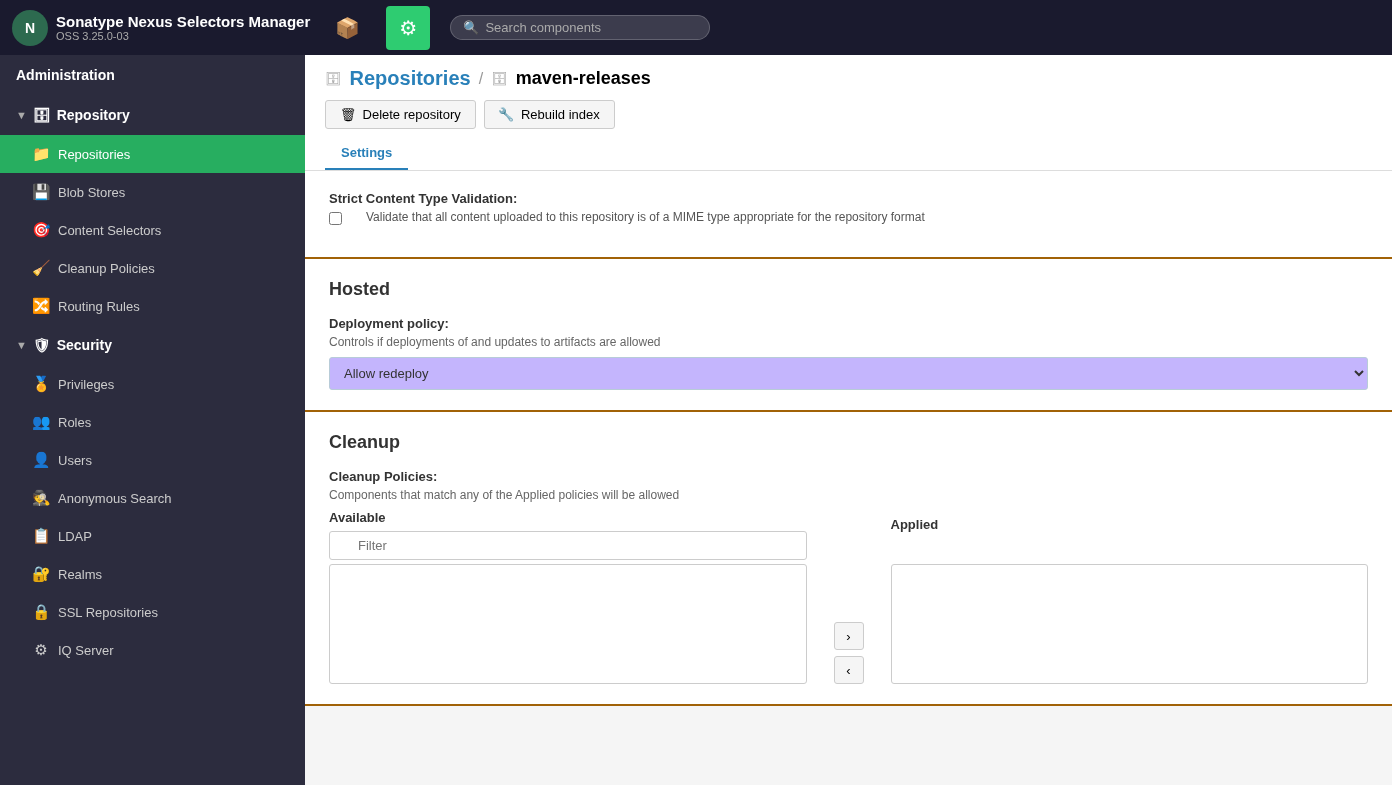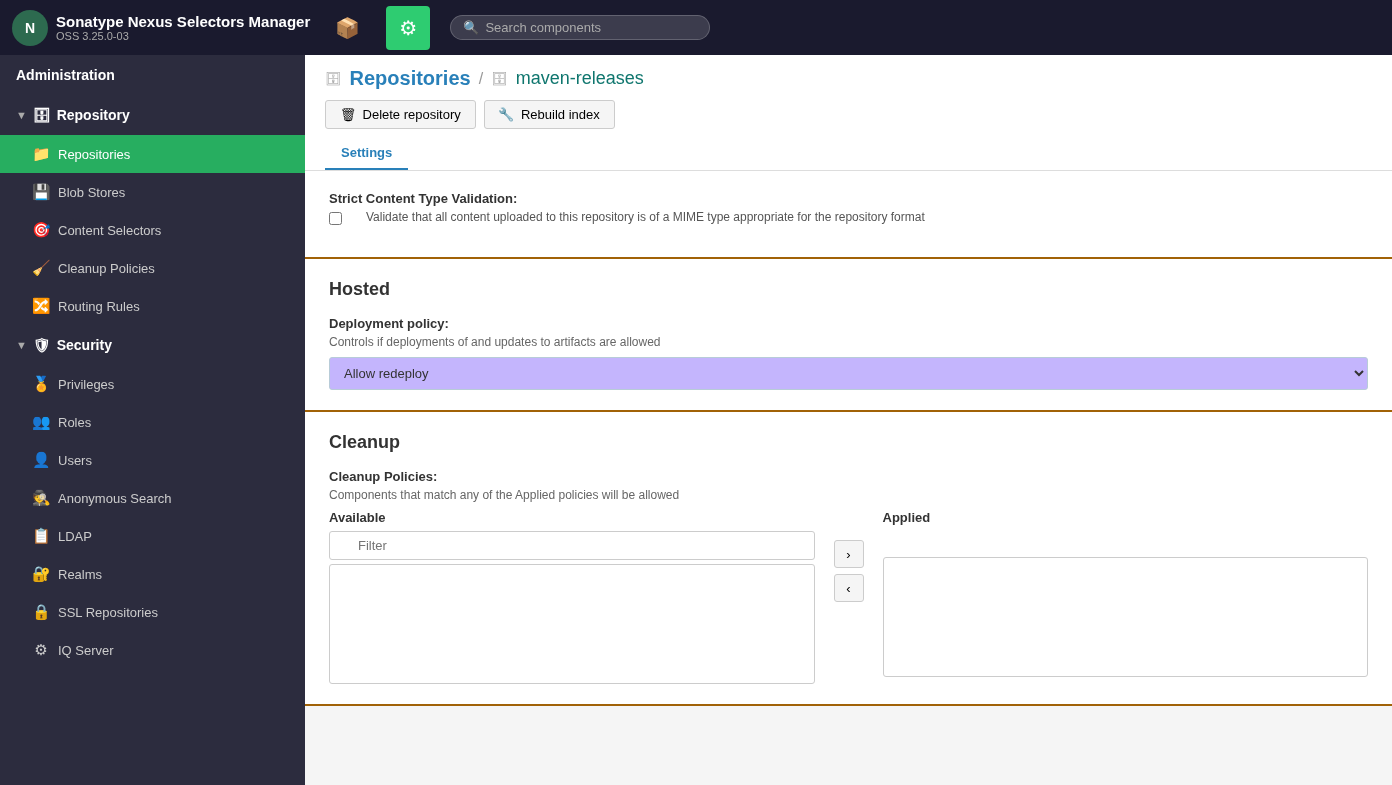--- a/index.html
+++ b/index.html
@@ -94,21 +94,21 @@
       background: white;
       padding: 12px 20px 0 20px;
       border-bottom: 1px solid #ddd;
     }
     .breadcrumb {
       display: flex; align-items: center; gap: 8px;
       margin-bottom: 10px;
     }
     .breadcrumb-link { color: #2980b9; font-size: 20px; font-weight: bold; cursor: pointer; display: flex; align-items: center; gap: 6px; }
     .breadcrumb-sep { font-size: 16px; color: #999; }
-    .breadcrumb-current { font-size: 18px; color: #0f766e; display: flex; align-items: center; gap: 6px; }
+    .breadcrumb-current { font-size: 18px; color: #000000; display: flex; align-items: center; gap: 6px; font-weight: bold; }
     .page-actions { display: flex; gap: 8px; margin-bottom: 8px; }
     .btn {
       padding: 6px 14px;
       border: 1px solid #ccc;
       background: #f5f5f5;
       cursor: pointer;
       border-radius: 3px;
       font-size: 13px;
       display: flex; align-items: center; gap: 6px;
     }
@@ -151,22 +151,22 @@
       border-radius: 3px;
       font-size: 13px;
       background: #c4b5fd;
       color: #333;
       appearance: auto;
     }
 
     
     .cleanup-cols {
       display: flex;
-      gap: 4px;
-      align-items: flex-start;
+      gap: 12px;
+      align-items: flex-end;
     }
     .cleanup-col-available {
       flex: 1;
     }
     .cleanup-col-arrows {
       width: 60px;
       display: flex;
       flex-direction: column;
       align-items: center;
       justify-content: center;

